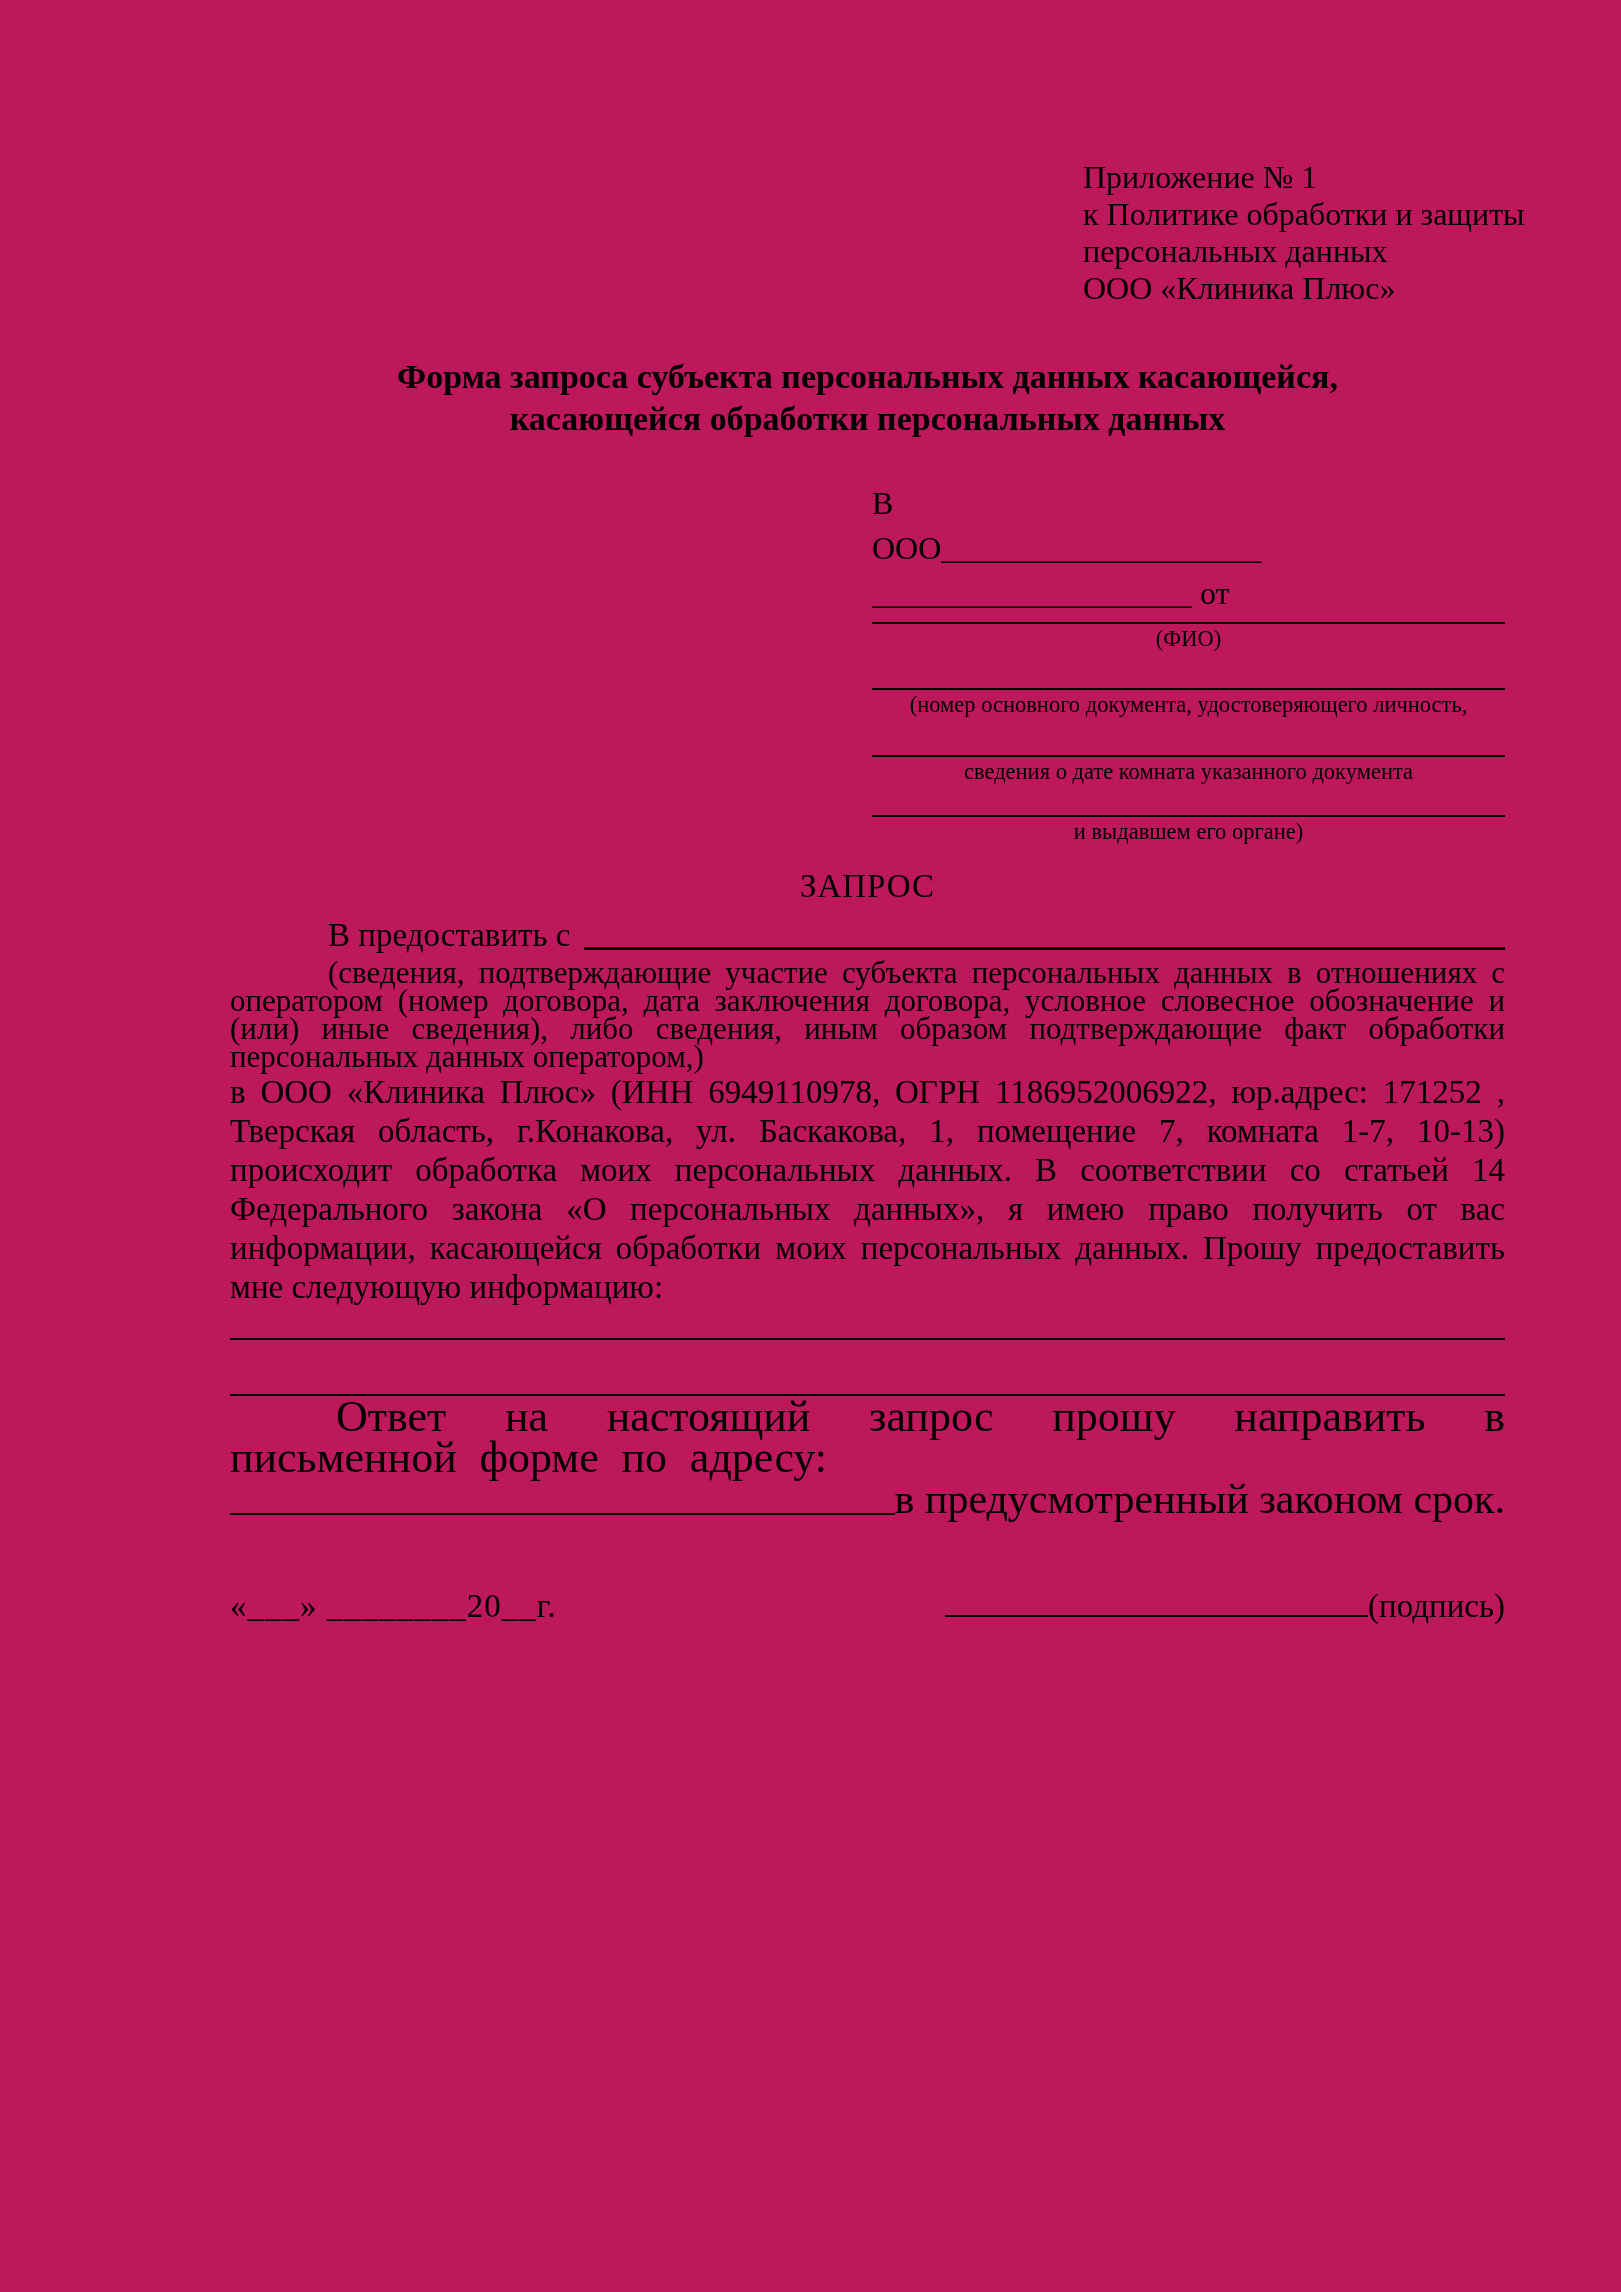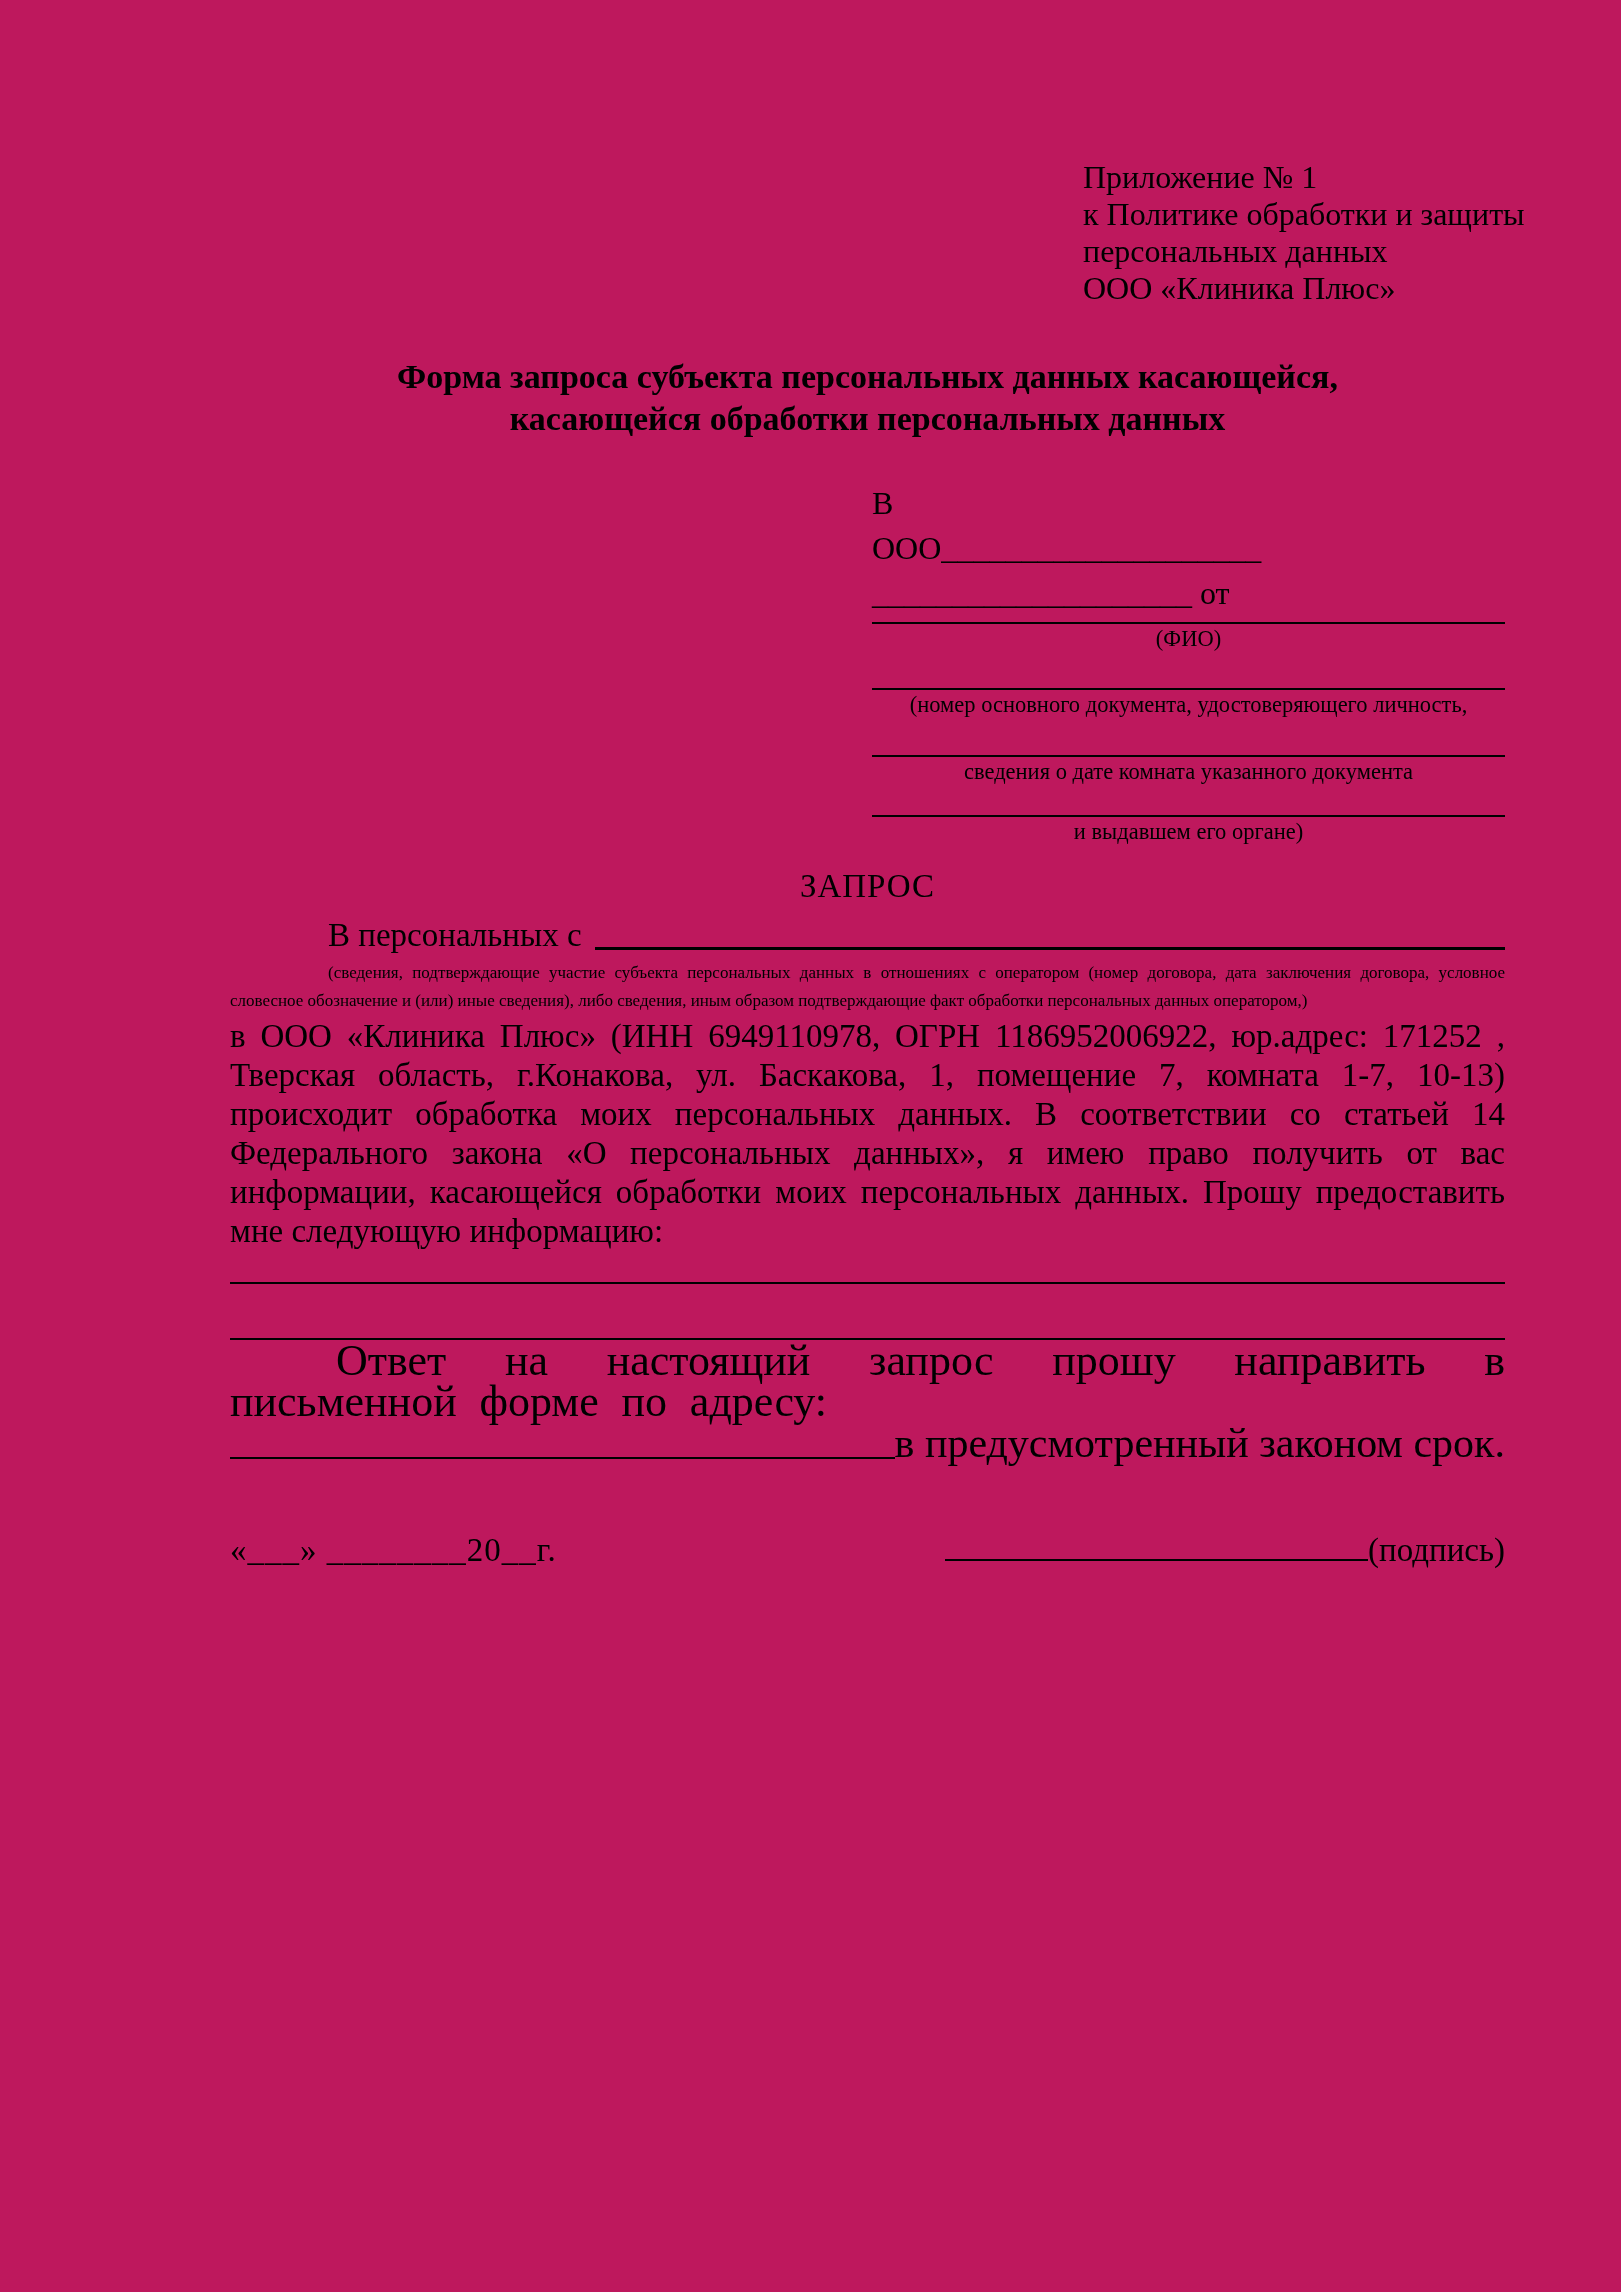--- a/index.html
+++ b/index.html
@@ -65,21 +65,21 @@
     line-height:47px;
     padding-left:98px;
   }
   .intro-line .lead{white-space:nowrap;padding-right:13.7px;}
   .fill-line{
     flex:1;
     border-bottom:3.9px solid #000;
     margin-bottom:8.8px;
   }
   .fineprint{
-    font-size:17px;
+    font-size:31px;
     line-height:28px;
     text-align:justify;
     text-indent:98px;
   }
   .body-par{
     margin-top:2px;
     font-size:33px;
     line-height:39px;
     text-align:justify;
   }
@@ -159,21 +159,21 @@
     <div class="blank b-date"></div>
     <div class="caption">сведения о дате комната указанного документа</div>
 
     <div class="blank b-org"></div>
     <div class="caption">и выдавшем его органе)</div>
   </div>
 
   <div class="request-heading">ЗАПРОС</div>
 
   <div class="intro-line">
-    <span class="lead">В персональных с</span>
+    <span class="lead">В предоставить с</span>
     <span class="fill-line"></span>
   </div>
 
   <div class="fineprint">(сведения, подтверждающие участие субъекта персональных данных в отношениях с оператором (номер договора, дата заключения договора, условное словесное обозначение и (или) иные сведения), либо сведения, иным образом подтверждающие факт обработки персональных данных оператором,)</div>
 
   <div class="body-par">в ООО «Клиника Плюс» (ИНН 6949110978, ОГРН 1186952006922, юр.адрес: 171252 , Тверская область, г.Конакова, ул. Баскакова, 1, помещение 7, комната 1-7, 10-13) происходит обработка моих персональных данных. В соответствии со статьей 14 Федерального закона «О персональных данных», я имею право получить от вас информации, касающейся обработки моих персональных данных. Прошу предоставить мне следующую информацию:</div>
 
   <div class="rule rule-1"></div>
   <div class="rule rule-2"></div>
 

